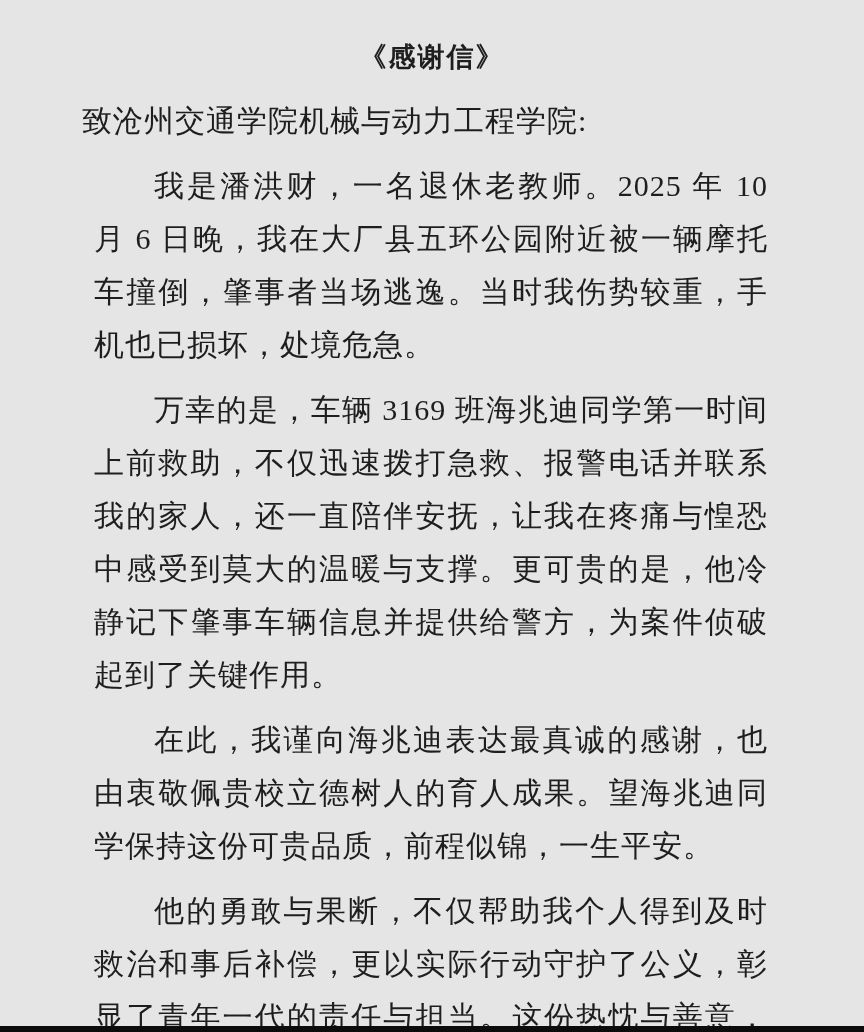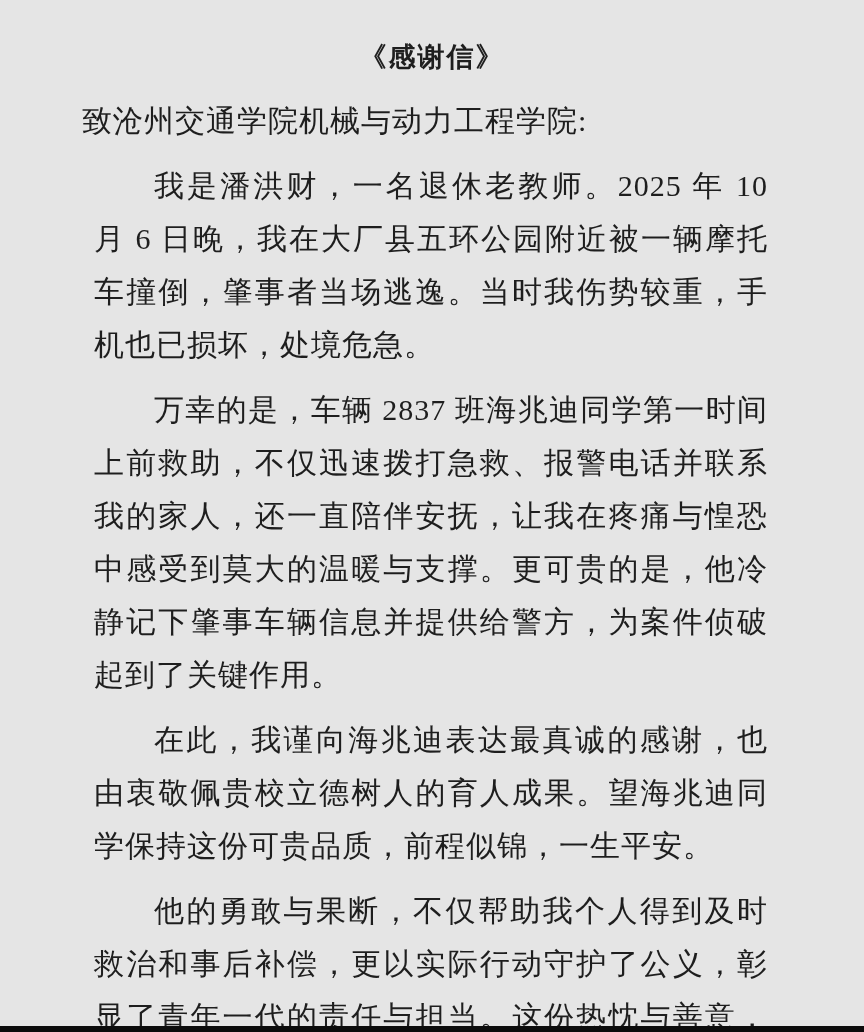--- a/index.html
+++ b/index.html
@@ -67,21 +67,21 @@
 <body>
 
 <div class="page">
   <h1 class="title">《感谢信》</h1>
 
   <div class="content">
     <p class="salutation">致沧州交通学院机械与动力工程学院:</p>
 
     <p class="para">我是潘洪财，一名退休老教师。2025 年 10 月 6 日晚，我在大厂县五环公园附近被一辆摩托车撞倒，肇事者当场逃逸。当时我伤势较重，手机也已损坏，处境危急。</p>
 
-    <p class="para">万幸的是，车辆 2837 班海兆迪同学第一时间上前救助，不仅迅速拨打急救、报警电话并联系我的家人，还一直陪伴安抚，让我在疼痛与惶恐中感受到莫大的温暖与支撑。更可贵的是，他冷静记下肇事车辆信息并提供给警方，为案件侦破起到了关键作用。</p>
+    <p class="para">万幸的是，车辆 3169 班海兆迪同学第一时间上前救助，不仅迅速拨打急救、报警电话并联系我的家人，还一直陪伴安抚，让我在疼痛与惶恐中感受到莫大的温暖与支撑。更可贵的是，他冷静记下肇事车辆信息并提供给警方，为案件侦破起到了关键作用。</p>
 
     <p class="para">在此，我谨向海兆迪表达最真诚的感谢，也由衷敬佩贵校立德树人的育人成果。望海兆迪同学保持这份可贵品质，前程似锦，一生平安。</p>
 
     <p class="para">他的勇敢与果断，不仅帮助我个人得到及时救治和事后补偿，更以实际行动守护了公义，彰显了青年一代的责任与担当。这份热忱与善意，令我深深感动，也让我对社会充满信心。</p>
 
   </div>
 
   <div class="sign-block">
     <p>潘洪财</p>
     <p>2020 年 1 月 7 日</p>

